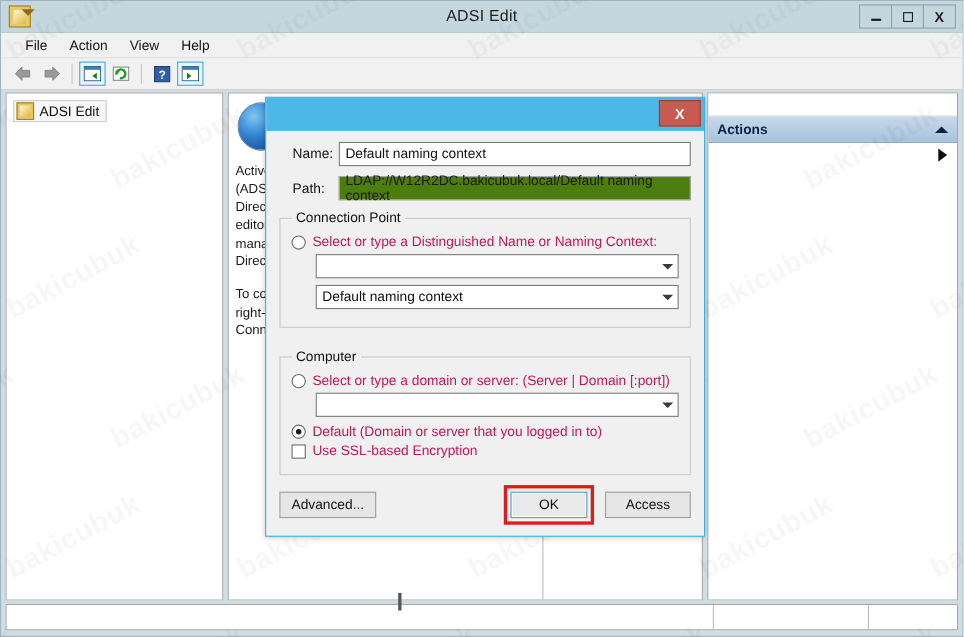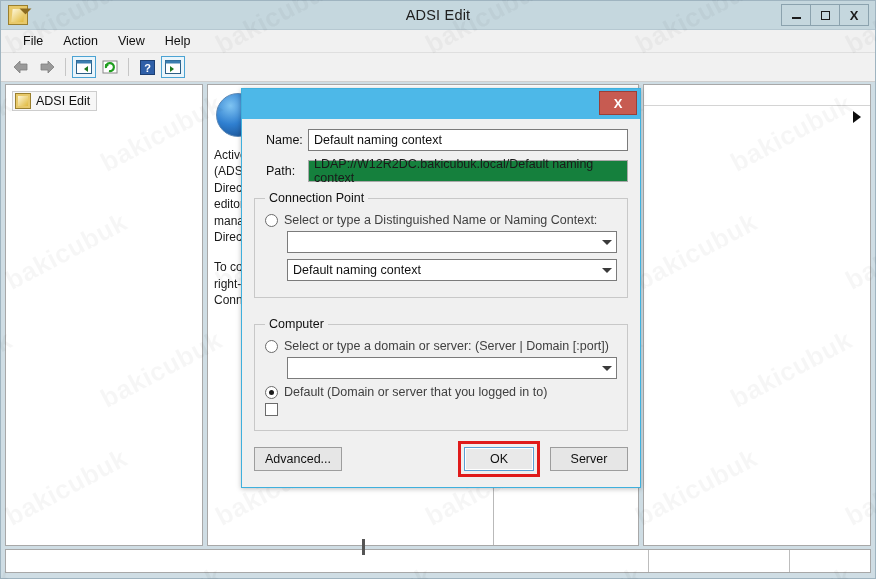--- a/index.html
+++ b/index.html
@@ -396,21 +396,21 @@
     background: #ffffff;
     border: 1px solid #7b7b7b;
     box-sizing: border-box;
     display: flex;
     align-items: center;
     padding: 0 5px;
     font-size: 12.5px;
     color: #101010;
   }
   .txtbox.readonly {
-    background: #15803d;
+    background: #4d7c0f;
     border: 1px solid #a9a9a9;
     color: #1a1a1a;
   }
 
   fieldset.group {
     border: 1px solid #c8c8c8;
     margin: 4px 0 19px 0;
     padding: 4px 10px 10px 10px;
     box-sizing: border-box;
   }
@@ -418,21 +418,21 @@
     font-size: 12.5px;
     color: #101010;
     padding: 0 4px;
   }
 
   .radio-row {
     display: flex;
     align-items: center;
     margin: 4px 0 4px 0;
     font-size: 12.5px;
-    color: #404040;
+    color: #be185d;
   }
   .radio {
     width: 13px; height: 13px;
     border-radius: 50%;
     border: 1px solid #6b6b6b;
     background: #ffffff;
     margin-right: 6px;
     position: relative;
     flex: 0 0 auto;
     box-sizing: border-box;
@@ -625,20 +625,24 @@
             <p>To connect to Active Directory, right-click ADSI Edit and then click Connect to.</p>
           </div>
           <div class="main-v-divider"></div>
         </div>
       </div>
 
       <div class="pane-splitter"></div>
 
       <div class="pane pane-actions">
         <div class="actions-top-strip"></div>
+        <div class="actions-header">
+          <span>Actions</span>
+          <span class="chev-up"></span>
+        </div>
         <div class="actions-row">
           <span class="tri-right"></span>
         </div>
       </div>
 
     </div>
 
     <div class="statusbar">
       <div class="sb-cell flex"></div>
       <div class="sb-div"></div>
@@ -738,32 +742,33 @@
             </span>
         </div>
 
         <div class="radio-row">
           <span class="radio checked"></span>
           <span>Default (Domain or server that you logged in to)</span>
         </div>
 
         <div class="radio-row">
           <span class="checkbox"></span>
+          <span>Use SSL-based Encryption</span>
         </div>
       </fieldset>
 
     </div>
 
     <div class="dlg-buttons">
       <div class="btn">Advanced...</div>
       <div class="spacer"></div>
       <div class="ok-wrap">
         <div class="btn default" style="width:64px">OK</div>
       </div>
       <div class="btn-gap"></div>
-      <div class="btn" style="width:78px">Server</div>
+      <div class="btn" style="width:78px">Access</div>
     </div>
 
   </div>
 
   <div class="cursor"></div>
 
 </div>
 
 </body></html>

